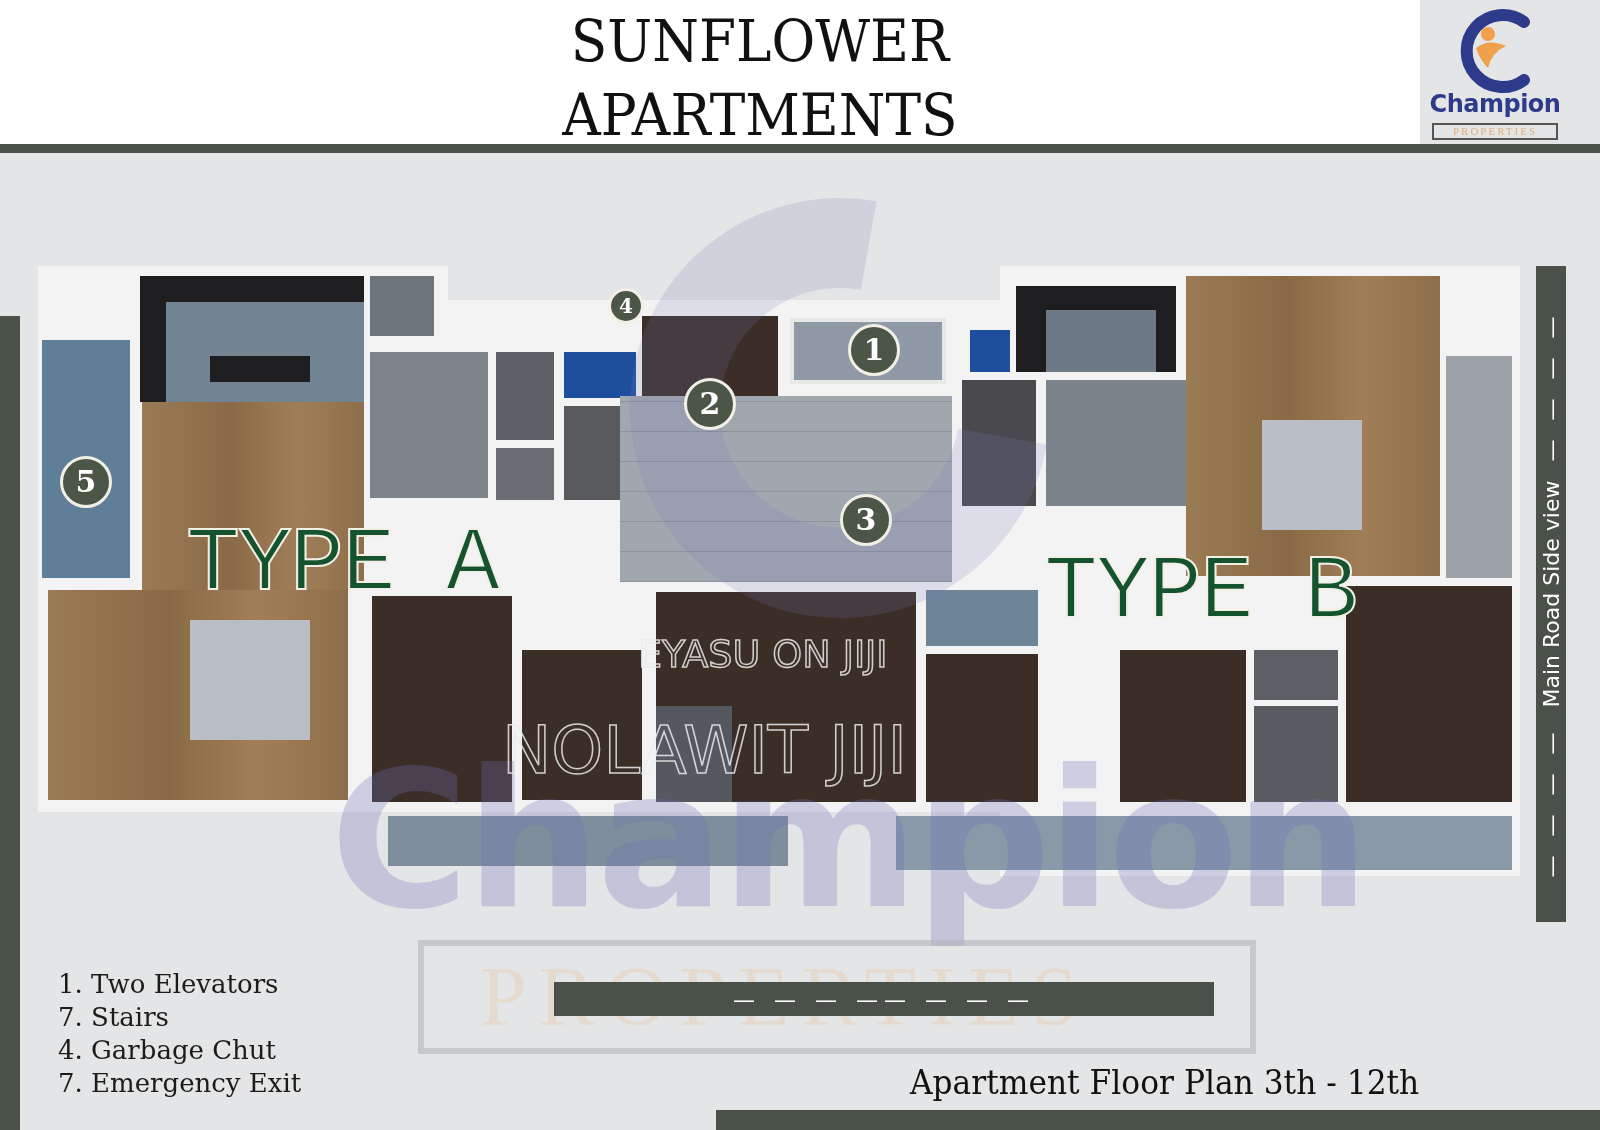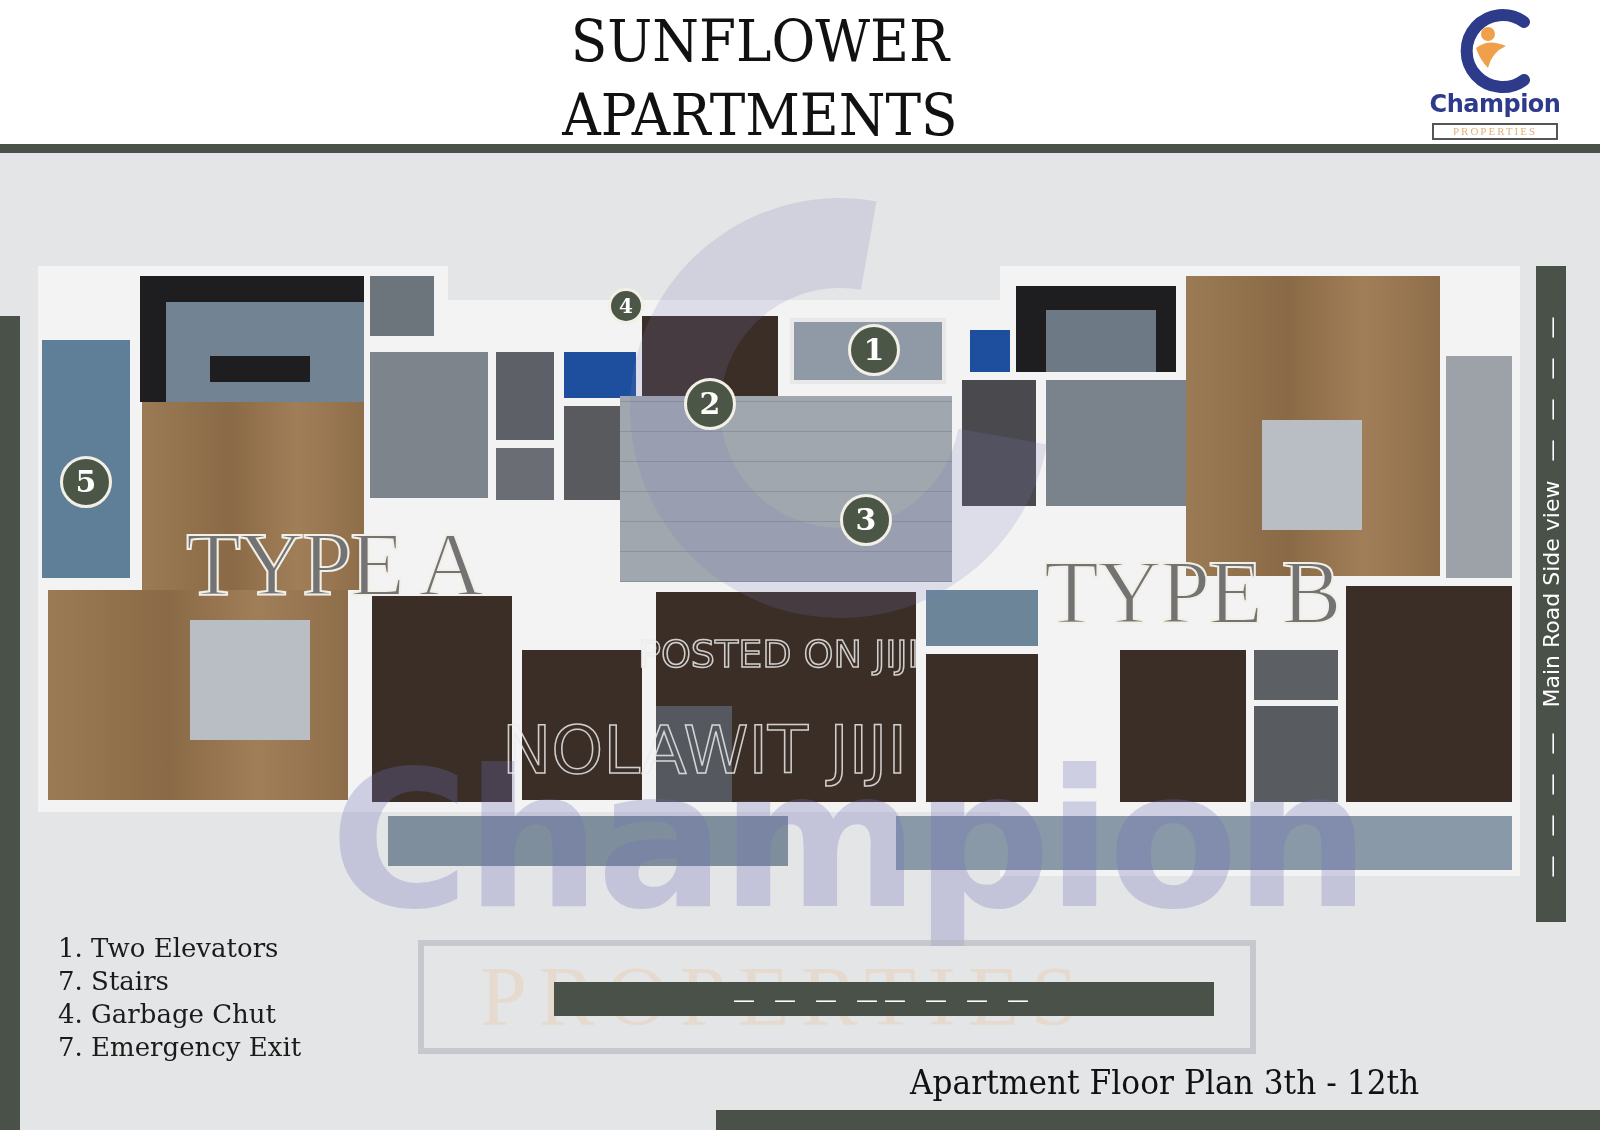--- a/index.html
+++ b/index.html
@@ -1,19 +1,19 @@
 <!DOCTYPE html>
 <html><head>
 <meta charset="utf-8">
 <style>
   * { box-sizing: border-box; margin: 0; padding: 0; }
   html, body { width: 1600px; height: 1130px; overflow: hidden; background: #e4e5e6; }
   body { position: relative; font-family: "Liberation Serif", serif; }
 
-  .header { position: absolute; left: 0; top: 0; width: 1600px; height: 146px; background: #ffffff; }
+  .header { position: absolute; left: 0; top: 0; width: 1420px; height: 146px; background: #ffffff; }
   .title { position: absolute; left: 520px; top: 4px; width: 480px; text-align: center;
            font-family: "DejaVu Serif", serif; font-size: 58px; line-height: 74px; color: #111; letter-spacing: 0px; transform: scaleX(0.92); }
   .header-rule { position: absolute; left: 0; top: 144px; width: 1600px; height: 9px; background: #4a5148; }
 
   .logo { position: absolute; left: 1410px; top: 6px; width: 170px; height: 134px; }
   .logo-c { position: absolute; left: 48px; top: 2px; width: 78px; height: 86px; }
   .logo-word { position: absolute; left: 0; top: 84px; width: 170px; text-align: center;
                font-family: "DejaVu Sans", sans-serif; font-weight: bold; font-size: 24px; color: #2e3a8a; letter-spacing: -0.5px; }
   .logo-sub { position: absolute; left: 22px; top: 117px; width: 126px; height: 17px; border: 2px solid #555;
               text-align: center; font-family: "Liberation Serif", serif; font-size: 11px; line-height: 13px; color: #e2b07a; letter-spacing: 2px; }
@@ -38,35 +38,35 @@
   .floor-grey { background: #7d848c; }
   .floor-blue { background: #1d4f9e; }
   .floor-black { background: #1e1e20; }
   .floor-tile { background: repeating-linear-gradient(0deg,#8a929c 0 1px,#a0a7af 1px 30px), #a0a7af; }
 
   .marker { position: absolute; width: 52px; height: 52px; border-radius: 50%; background: #4b5646;
             border: 3px solid #f2efe6; color: #fff; font-family: "DejaVu Serif", serif; font-weight: bold;
             font-size: 30px; line-height: 46px; text-align: center; }
   .marker.sm { width: 36px; height: 36px; font-size: 20px; line-height: 30px; }
 
-  .type-label { position: absolute; font-family: Liberation Serif, serif; font-size: 90px; color: #737373;
+  .type-label { position: absolute; font-family: Liberation Mono, monospace; font-size: 90px; color: #14532d;
                 -webkit-text-stroke: 2px #f2efe6; letter-spacing: -2px; line-height: 90px; }
 
   .wm-text { position: absolute; font-family: "DejaVu Sans", sans-serif; color: transparent;
              -webkit-text-stroke: 1.5px rgba(235,235,235,0.85); white-space: nowrap; }
 
   .road-h { position: absolute; left: 554px; top: 982px; width: 660px; height: 34px; background: #4a5148;
             display: flex; align-items: center; justify-content: center; color: #fff;
             font-family: "DejaVu Sans", sans-serif; font-size: 22px; }
   .road-v { position: absolute; left: 1536px; top: 266px; width: 30px; height: 656px; background: #4a5148; }
   .road-v-text { position: absolute; left: 1551px; top: 594px; transform: translate(-50%,-50%) rotate(-90deg);
                  white-space: nowrap; color: #fff; font-family: "DejaVu Sans", sans-serif; font-size: 22px; }
   .dash { color: #fff; letter-spacing: 6px; }
 
-  .legend { position: absolute; left: 58px; top: 932px; font-family: "DejaVu Serif", serif; font-size: 26px;
+  .legend { position: absolute; left: 58px; top: 968px; font-family: "DejaVu Serif", serif; font-size: 26px;
             line-height: 33px; color: #1b1b1b; }
   .legend li { list-style: none; }
   .floor-caption { position: absolute; left: 910px; top: 1062px; font-family: "DejaVu Serif", serif; font-size: 34px;
                    color: #111; white-space: nowrap; transform: scaleX(0.92); transform-origin: left center; }
 </style>
 </head>
 <body>
 
 <div class="header">
   <div class="title">
@@ -136,21 +136,21 @@
 </div>
 
 <div class="wm-arc"></div>
 <div class="wm-word">Champion</div>
 <div class="wm-box"></div>
 <div class="wm-props">PROPERTIES</div>
 
 <div class="type-label" style="left:186px;top:520px;">TYPE A</div>
 <div class="type-label" style="left:1044px;top:520px;margin-top:28px;">TYPE B</div>
 
-<div class="wm-text" style="left:638px;top:632px;font-size:38px;">POSTED ON JIJI</div>
+<div class="wm-text" style="left:638px;top:632px;font-size:38px;">EYASU ON JIJI</div>
 <div class="wm-text" style="left:502px;top:712px;font-size:66px;">NOLAWIT JIJI</div>
 
 <div class="marker" style="left:848px;top:324px;">1</div>
 <div class="marker" style="left:684px;top:378px;">2</div>
 <div class="marker" style="left:840px;top:494px;">3</div>
 <div class="marker sm" style="left:608px;top:288px;">4</div>
 <div class="marker" style="left:60px;top:456px;">5</div>
 
 <div class="road-h">
   <span class="dash">— — — —</span>

